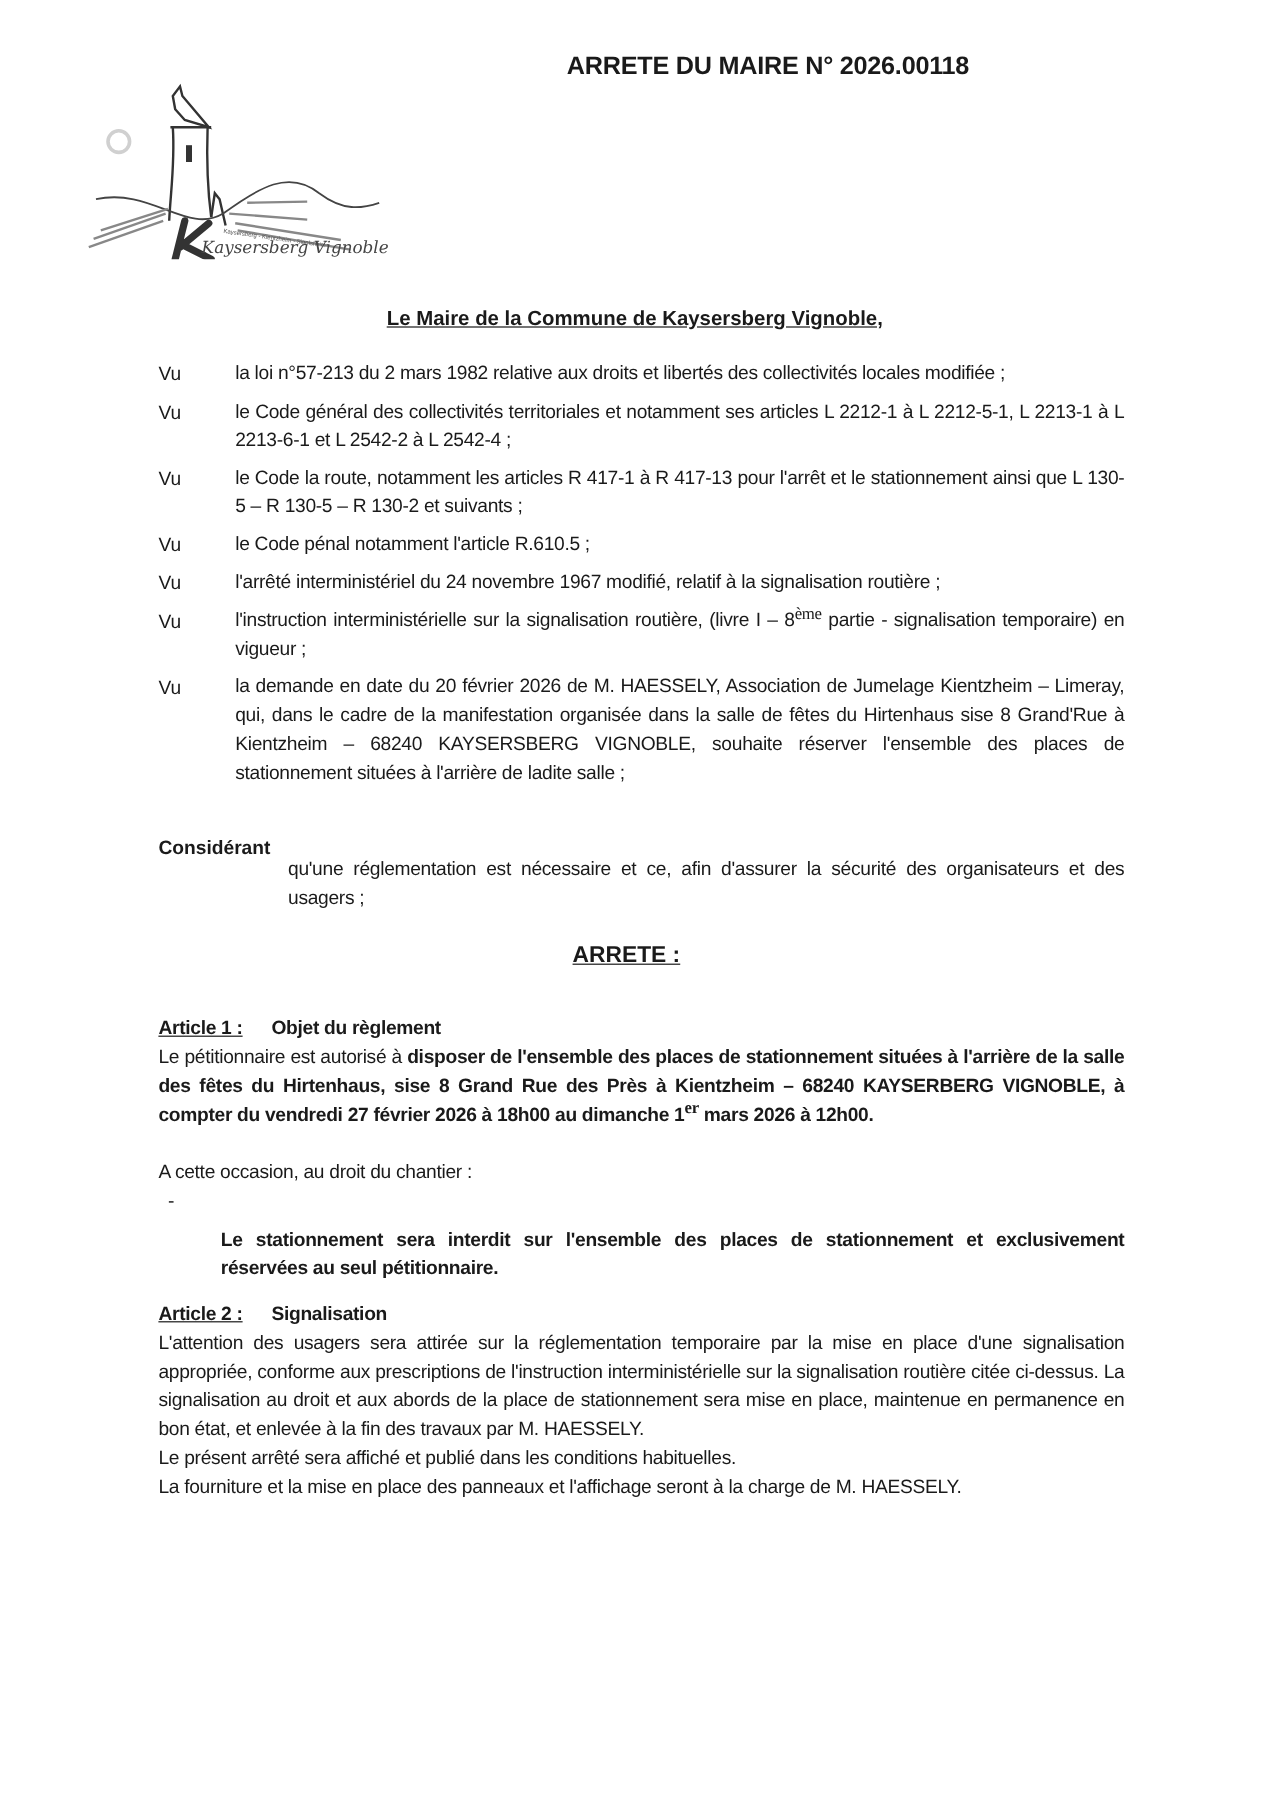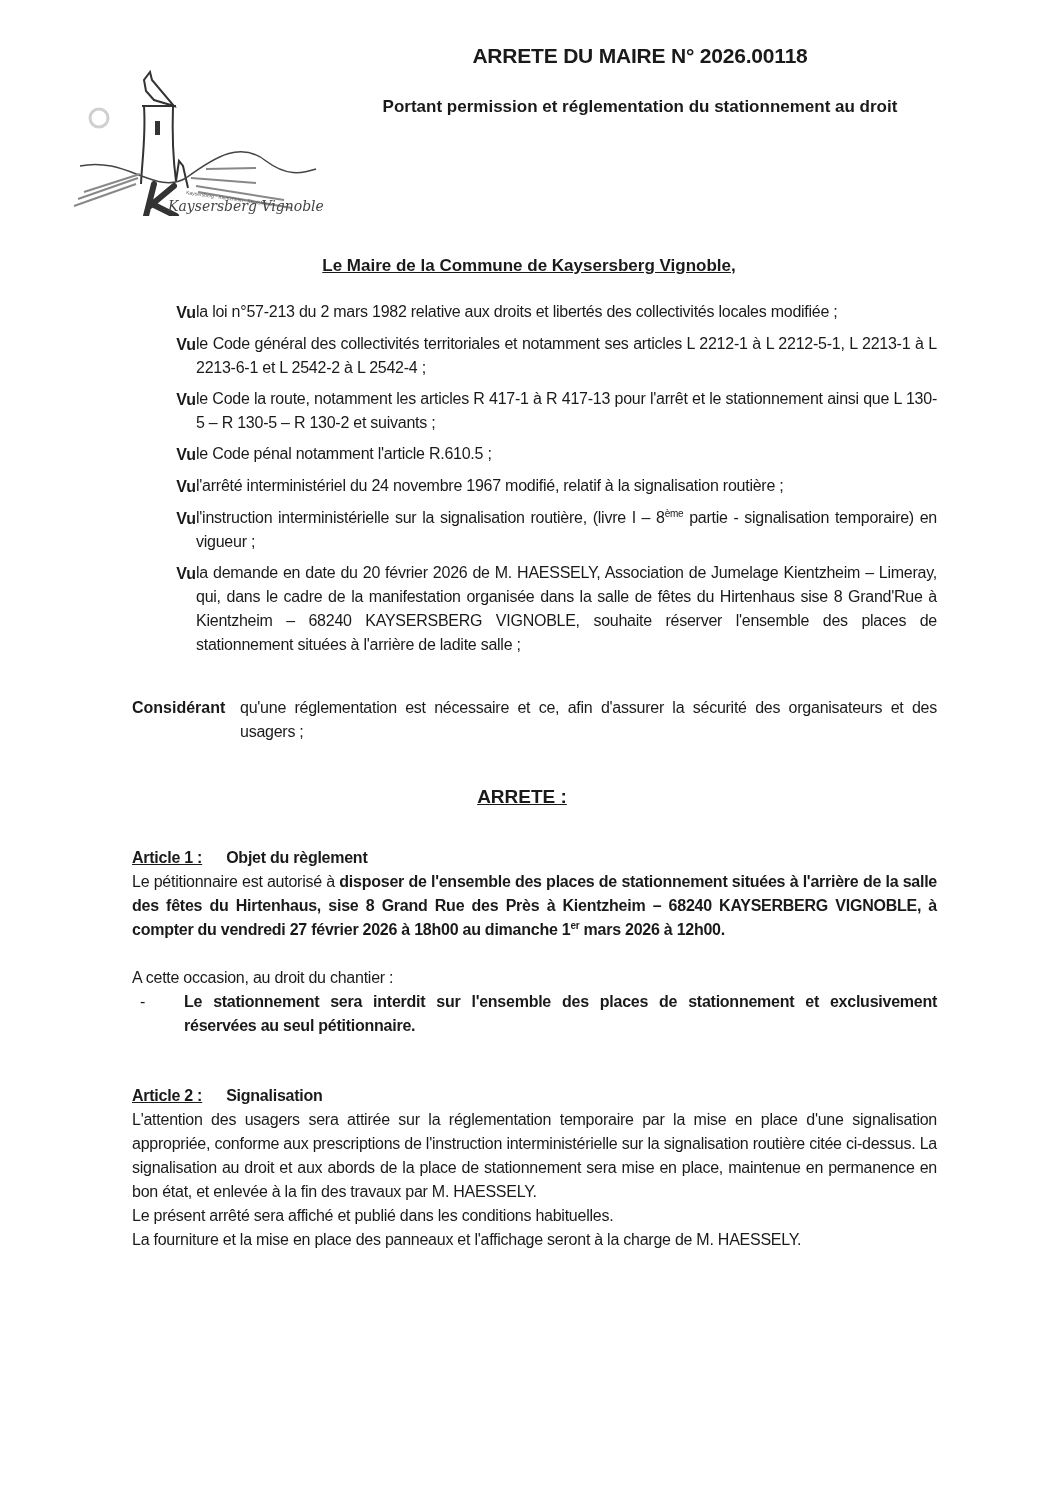--- a/index.html
+++ b/index.html
@@ -16,38 +16,38 @@
   .subtitle {
     position: absolute; left: 330px; top: 94px; width: 620px; text-align: center;
     font-weight: bold; font-size: 17px; line-height: 25px;
   }
   .maire {
     position: absolute; left: 0; top: 256px; width: 1058px; text-align: center;
     font-weight: bold; font-size: 17px; text-decoration: underline;
   }
   .vu-list { position: absolute; left: 132px; top: 300px; width: 805px; }
   .vu-row { display: flex; margin-bottom: 7px; font-size: 16px; line-height: 24px; }
-  .vu-label { width: 64px; flex: none; font-weight: bold; padding-top: 1px; text-align: right; }
+  .vu-label { width: 64px; flex: none; font-weight: normal; padding-top: 1px; }
   .vu-text { flex: 1; text-align: justify; font-family: "Liberation Sans Narrow", "Liberation Sans", sans-serif; letter-spacing: -0.25px; }
-  sup { font-size: 10px; line-height: 0; }
+  sup { font-size: 14px; line-height: 0; font-family: Liberation Serif, serif; }
   .consid { position: absolute; left: 132px; top: 696px; width: 805px; display: flex; font-size: 16px; line-height: 24px; }
   .consid-label { width: 108px; flex: none; font-weight: bold; }
-  .consid-text { flex: 1; text-align: justify; letter-spacing: -0.25px; }
+  .consid-text { flex: 1; text-align: justify; letter-spacing: -0.25px; margin-top: 17px; }
   .arrete {
     position: absolute; left: 0; top: 786px; width: 1044px; text-align: center;
     font-weight: bold; font-size: 19px; text-decoration: underline;
   }
   .article { position: absolute; left: 132px; width: 805px; font-size: 16px; line-height: 24px; letter-spacing: -0.25px; }
   .art-head { font-weight: bold; }
   .art-head .num { text-decoration: underline; margin-right: 24px; }
   .justify { text-align: justify; }
   .bold { font-weight: bold; }
   .bullet { display: flex; margin-top: 0; }
   .bullet .dash { width: 52px; flex: none; padding-left: 8px; box-sizing: border-box; }
-  .bullet .btext { flex: 1; font-weight: bold; text-align: justify; }
+  .bullet .btext { flex: 1; font-weight: bold; text-align: justify; margin-top: 32px; }
   .gap { height: 24px; }
 </style>
 </head>
 <body>
 
 <div class="logo">
   <svg width="260" height="150" viewBox="0 0 260 150">
 
     <circle cx="33" cy="52" r="9" fill="none" stroke="#d0d0d0" stroke-width="3"></circle>
 
@@ -71,21 +71,20 @@
     </g>
     <text x="120" y="128" font-size="5" fill="#555" transform="rotate(8 120 128)">Kaysersberg - Kientzheim - Sigolsheim</text>
 
     <path d="M88 118 L80 150 M84 140 L108 120 M86 138 L110 150" stroke="#333" stroke-width="6" fill="none" stroke-linecap="round"></path>
     <text x="102" y="145" font-size="14" fill="#444" font-family="DejaVu Serif, serif" font-style="italic">Kaysersberg Vignoble</text>
   </svg>
 </div>
 
 <div class="title">ARRETE DU MAIRE N° 2026.00118</div>
 <div class="subtitle">
-  <div>Portant permission et réglementation du stationnement au droit</div>
 </div>
 
 <div class="maire">Le Maire de la Commune de Kaysersberg Vignoble,</div>
 
 <div class="vu-list">
   <div class="vu-row">
     <span class="vu-label">Vu</span>
     <span class="vu-text">la loi n°57-213 du 2 mars 1982 relative aux droits et libertés des collectivités locales modifiée ;</span>
   </div>
   <div class="vu-row">

